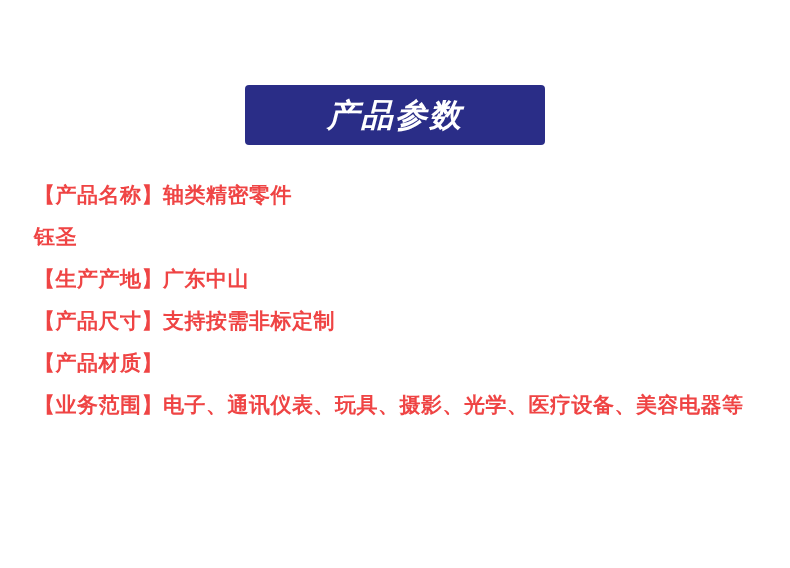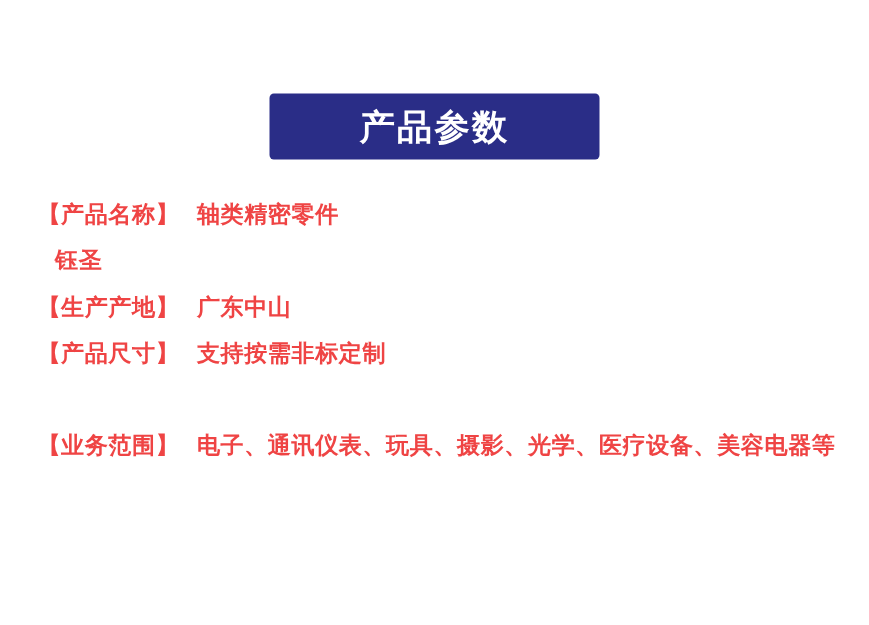--- a/index.html
+++ b/index.html
@@ -23,20 +23,21 @@
     position: absolute;
     left: 245px;
     top: 85px;
     width: 300px;
     height: 60px;
     background: #2A2D87;
     border-radius: 4px;
     display: flex;
     align-items: center;
     justify-content: center;
+    font-style: italic;
   }
 
   .banner-title {
     color: #ffffff;
     font-size: 32px;
     font-weight: bold;
     letter-spacing: 2px;
     line-height: 1;
   }
 
@@ -57,21 +58,21 @@
     font-weight: 600;
     letter-spacing: 0.5px;
   }
 
   .param-label {
     flex: 0 0 auto;
   }
 
   .param-value {
     flex: 0 0 auto;
-    margin-left: 16px;
+    margin-left: 0;
   }
 </style>
 </head>
 <body>
 
 <div class="page">
 
   <div class="banner">
     <span class="banner-title">产品参数</span>
   </div>
@@ -92,20 +93,21 @@
       <span class="param-value">广东中山</span>
     </div>
 
     <div class="param-row">
       <span class="param-label">【产品尺寸】</span>
       <span class="param-value">支持按需非标定制</span>
     </div>
 
 
     <div class="param-row">
+      <span class="param-label">【产品材质】</span>
     </div>
 
     <div class="param-row">
       <span class="param-label">【业务范围】</span>
       <span class="param-value">电子、通讯仪表、玩具、摄影、光学、医疗设备、美容电器等</span>
     </div>
 
   </div>
 
 </div>

